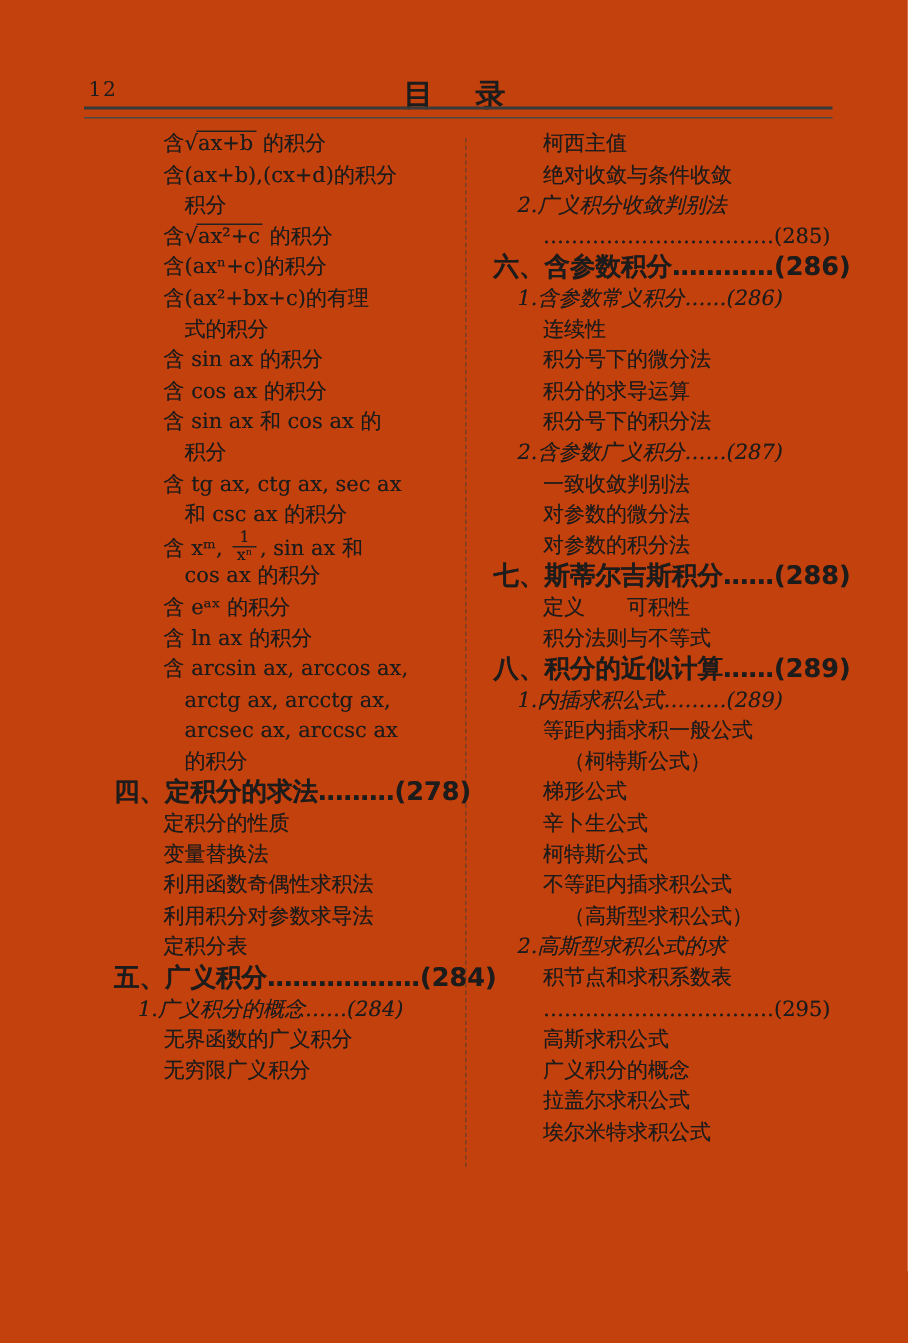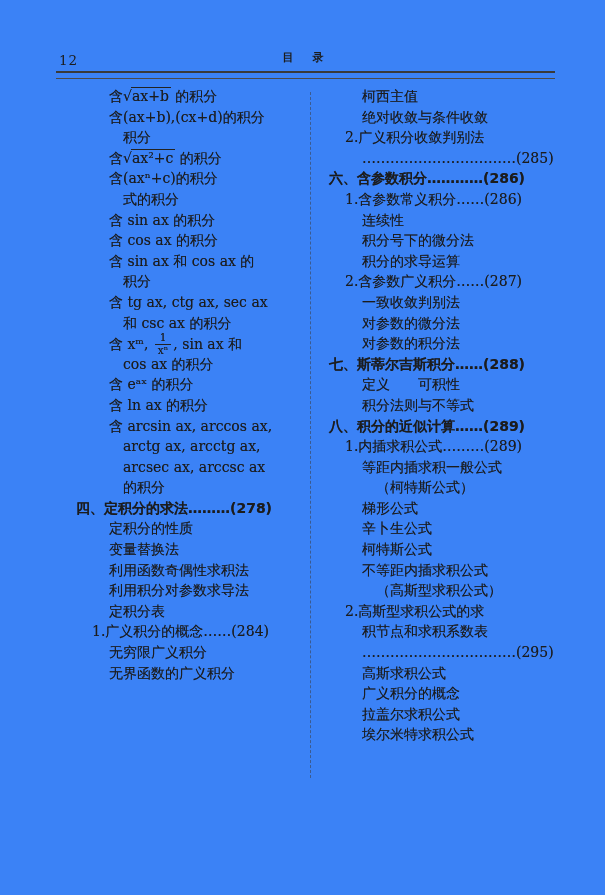--- a/index.html
+++ b/index.html
@@ -6,38 +6,38 @@
   body{
     width:605px;height:895px;
     background:#ffffff;
     font-family:"DejaVu Serif","Liberation Serif",serif;
     color:#1c1c1c;
     -webkit-font-smoothing:antialiased;
   }
   .page{
     position:relative;
     width:605px;height:895px;
-    background:#3b82f6;
+    background:#c2410c;
     overflow:hidden;
   }
   
   .header{
     position:absolute;
     top:50px;left:57px;right:52px;
     height:20px;
   }
   .page-number{
     position:absolute;left:2px;top:2px;
     font-size:13.5px;letter-spacing:1px;
     font-family:"DejaVu Serif","Liberation Serif",serif;
   }
   .header-title{
     position:absolute;left:0;right:0;top:0;
     text-align:center;
-    font-size:11px;font-weight:700;
+    font-size:20px;font-weight:700;
     letter-spacing:4px;
     font-family:Liberation Sans, sans-serif;
   }
   .rule{
     position:absolute;
     top:71px;left:56px;right:50px;
     height:5px;
     border-top:2px solid #3a3a3a;
     border-bottom:1px solid #4a4a4a;
   }
@@ -59,27 +59,27 @@
   }
   
   .toc-line{
     font-size:14px;
     line-height:20.6px;
     height:20.6px;
     white-space:nowrap;
     text-shadow:0 0 0.4px rgba(20,20,20,0.55);
   }
   .ind0{margin-left:0;}
-  .ind1{margin-left:16px;}
+  .ind1{margin-left:16px;font-style:italic;}
   .ind2{margin-left:33px;}
   .ind3{margin-left:47px;}
   .head{
     font-family:"DejaVu Sans","Liberation Sans",sans-serif;
     font-weight:700;
-    font-size:14px;
+    font-size:17px;
   }
   
   .sqrt{display:inline-block;white-space:nowrap;}
   .rad{
     border-top:1px solid #222;
     padding:0 2px 0 1px;
     margin-left:-1px;
   }
   
   .frac{
@@ -108,20 +108,21 @@
 
   <div class="column-divider"></div>
 
   <div class="columns">
     <div class="col col-left">
         <div class="toc-line ind2"><span>含</span><span class="sqrt"><span class="rsign">√</span><span class="rad">ax+b</span></span><span> 的积分</span></div>
         <div class="toc-line ind2"><span>含(ax+b),(cx+d)的积分</span></div>
         <div class="toc-line ind3"><span>积分</span></div>
         <div class="toc-line ind2"><span>含</span><span class="sqrt"><span class="rsign">√</span><span class="rad">ax²+c</span></span><span> 的积分</span></div>
         <div class="toc-line ind2"><span>含(axⁿ+c)的积分</span></div>
+        <div class="toc-line ind2"><span>含(ax²+bx+c)的有理</span></div>
         <div class="toc-line ind3"><span>式的积分</span></div>
         <div class="toc-line ind2"><span>含 sin ax 的积分</span></div>
         <div class="toc-line ind2"><span>含 cos ax 的积分</span></div>
         <div class="toc-line ind2"><span>含 sin ax 和 cos ax 的</span></div>
         <div class="toc-line ind3"><span>积分</span></div>
         <div class="toc-line ind2"><span>含 tg ax, ctg ax, sec ax</span></div>
         <div class="toc-line ind3"><span>和 csc ax 的积分</span></div>
         <div class="toc-line ind2"><span>含 xᵐ, </span><span class="frac"><span class="num">1</span><span class="den">xⁿ</span></span><span>, sin ax 和</span></div>
         <div class="toc-line ind3"><span>cos ax 的积分</span></div>
         <div class="toc-line ind2"><span>含 eᵃˣ 的积分</span></div>
@@ -129,34 +130,36 @@
         <div class="toc-line ind2"><span>含 arcsin ax, arccos ax,</span></div>
         <div class="toc-line ind3"><span>arctg ax, arcctg ax,</span></div>
         <div class="toc-line ind3"><span>arcsec ax, arccsc ax</span></div>
         <div class="toc-line ind3"><span>的积分</span></div>
         <div class="toc-line ind0 head"><span>四、定积分的求法………(278)</span></div>
         <div class="toc-line ind2"><span>定积分的性质</span></div>
         <div class="toc-line ind2"><span>变量替换法</span></div>
         <div class="toc-line ind2"><span>利用函数奇偶性求积法</span></div>
         <div class="toc-line ind2"><span>利用积分对参数求导法</span></div>
         <div class="toc-line ind2"><span>定积分表</span></div>
+        <div class="toc-line ind0 head"><span>五、广义积分………………(284)</span></div>
         <div class="toc-line ind1"><span>1.广义积分的概念……(284)</span></div>
+        <div class="toc-line ind2"><span>无界函数的广义积分</span></div>
         <div class="toc-line ind2"><span>无穷限广义积分</span></div>
-        <div class="toc-line ind2"><span>无界函数的广义积分</span></div>
       </div>
     <div class="col col-right">
         <div class="toc-line ind2"><span>柯西主值</span></div>
         <div class="toc-line ind2"><span>绝对收敛与条件收敛</span></div>
         <div class="toc-line ind1"><span>2.广义积分收敛判别法</span></div>
         <div class="toc-line ind2"><span>……………………………(285)</span></div>
         <div class="toc-line ind0 head"><span>六、含参数积分…………(286)</span></div>
         <div class="toc-line ind1"><span>1.含参数常义积分……(286)</span></div>
         <div class="toc-line ind2"><span>连续性</span></div>
         <div class="toc-line ind2"><span>积分号下的微分法</span></div>
         <div class="toc-line ind2"><span>积分的求导运算</span></div>
+        <div class="toc-line ind2"><span>积分号下的积分法</span></div>
         <div class="toc-line ind1"><span>2.含参数广义积分……(287)</span></div>
         <div class="toc-line ind2"><span>一致收敛判别法</span></div>
         <div class="toc-line ind2"><span>对参数的微分法</span></div>
         <div class="toc-line ind2"><span>对参数的积分法</span></div>
         <div class="toc-line ind0 head"><span>七、斯蒂尔吉斯积分……(288)</span></div>
         <div class="toc-line ind2"><span>定义　　可积性</span></div>
         <div class="toc-line ind2"><span>积分法则与不等式</span></div>
         <div class="toc-line ind0 head"><span>八、积分的近似计算……(289)</span></div>
         <div class="toc-line ind1"><span>1.内插求积公式………(289)</span></div>
         <div class="toc-line ind2"><span>等距内插求积一般公式</span></div>

